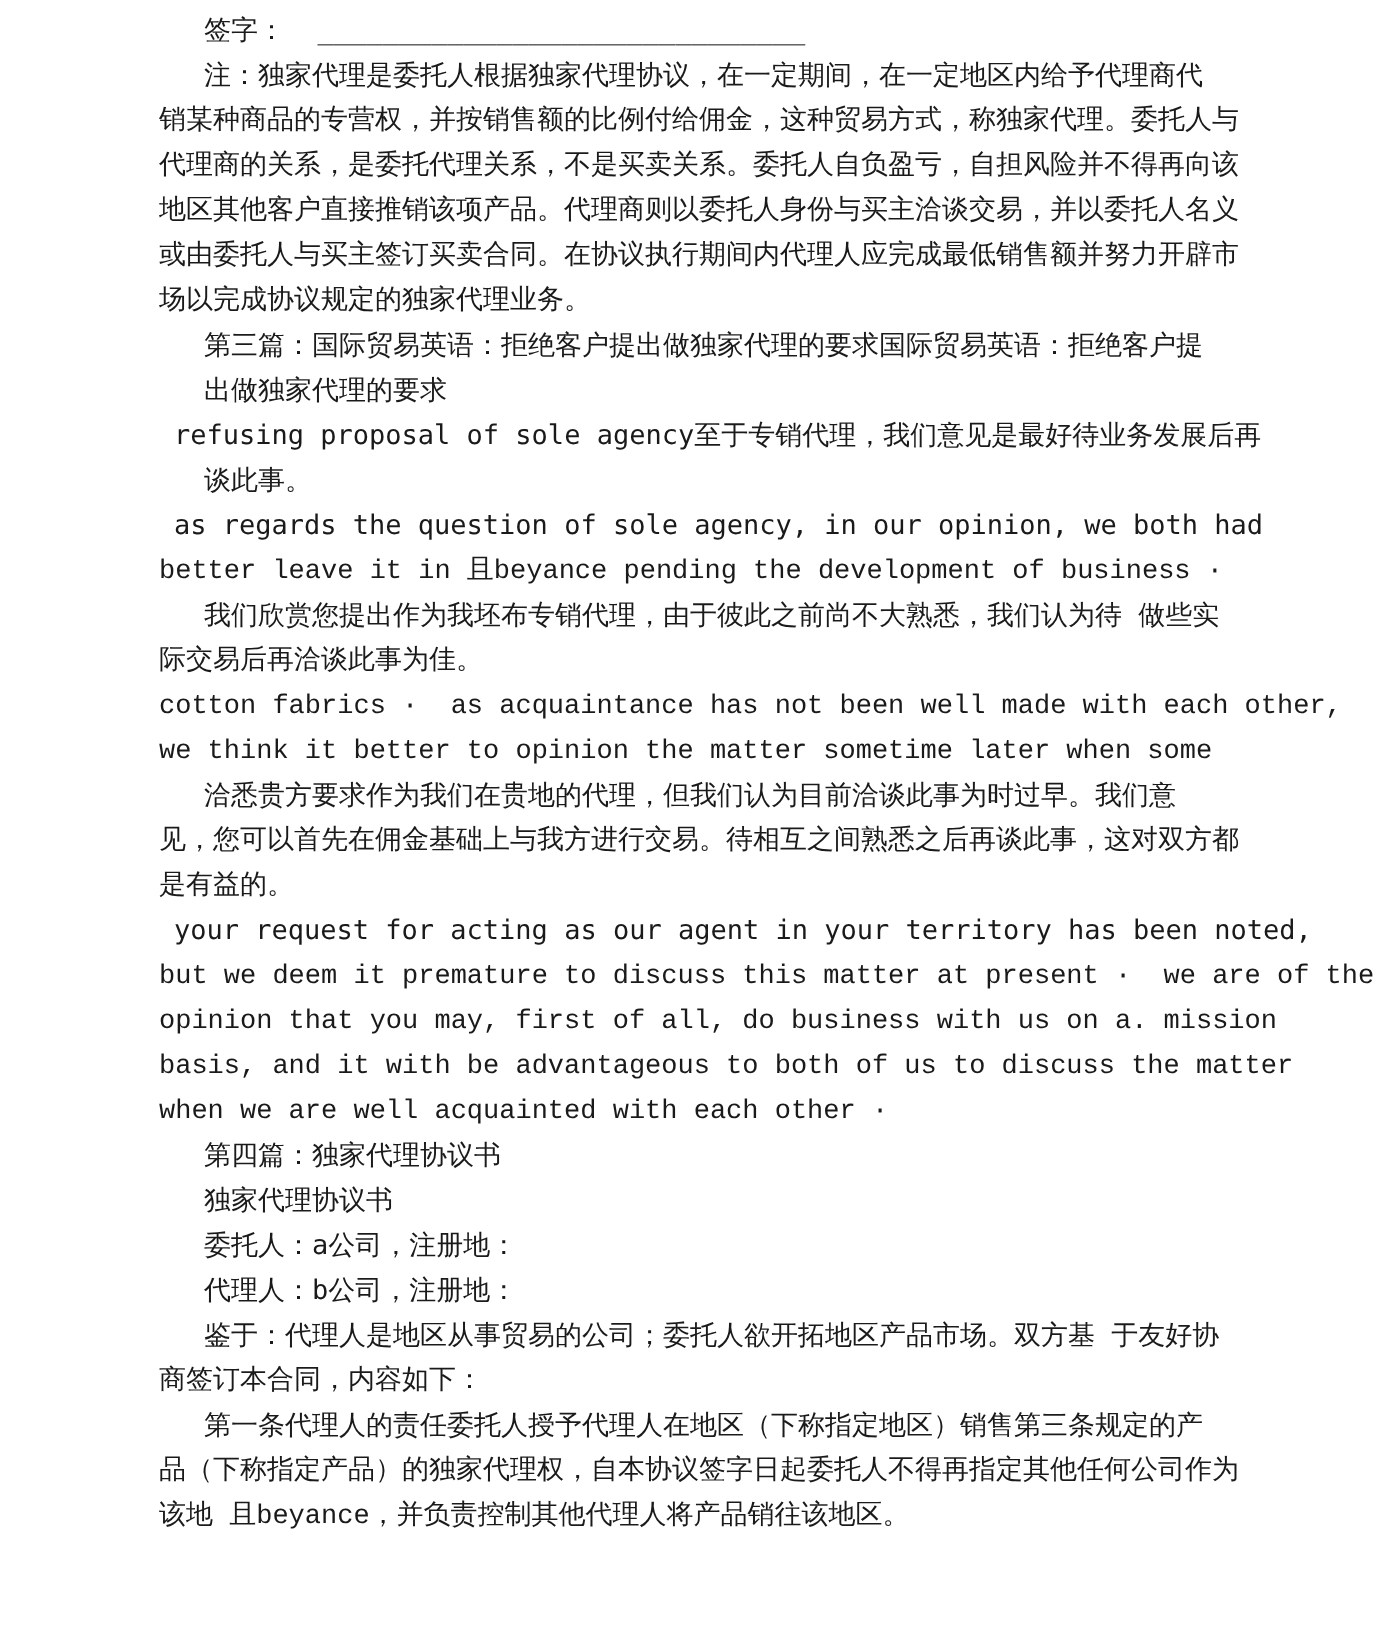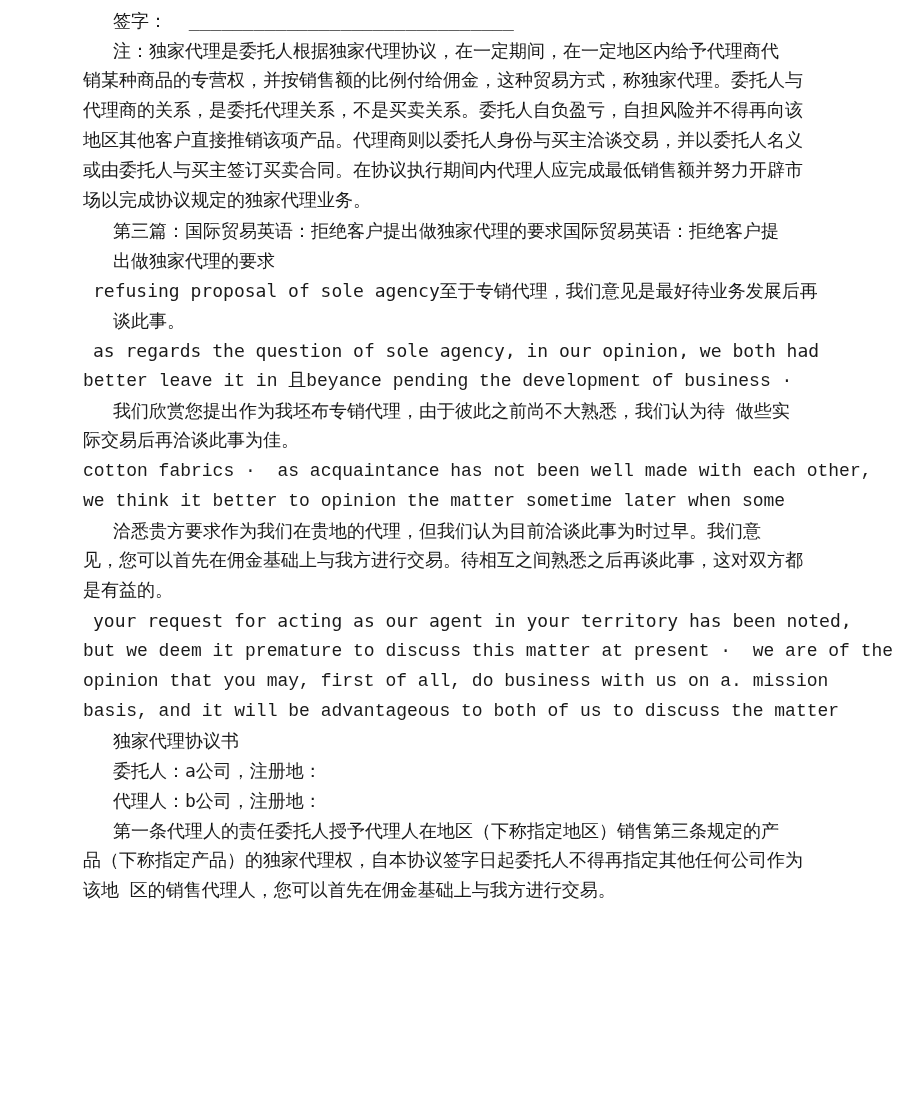--- a/index.html
+++ b/index.html
@@ -6,21 +6,21 @@
     margin: 0;
     padding: 0;
     background: #ffffff;
   }
   .page {
     position: relative;
     width: 920px;
     height: 1098px;
     box-sizing: border-box;
     background: #ffffff;
-    padding: 6px 78px 0 83px;
+    padding: 6px 78px 0 106px;
     overflow: hidden;
     font-family: "DejaVu Sans Mono", "Liberation Mono", monospace;
     font-size: 18px;
     color: #1a1a1a;
   }
   .ln {
     height: 30px;
     line-height: 30px;
     white-space: pre;
     overflow: visible;
@@ -49,20 +49,24 @@
   <div class="ln i2">我们欣赏您提出作为我坯布专销代理，由于彼此之前尚不大熟悉，我们认为待 做些实</div>
   <div class="ln i0">际交易后再洽谈此事为佳。</div>
   <div class="ln i0">cotton fabrics ·  as acquaintance has not been well made with each other,</div>
   <div class="ln i0">we think it better to opinion the matter sometime later when some</div>
   <div class="ln i2">洽悉贵方要求作为我们在贵地的代理，但我们认为目前洽谈此事为时过早。我们意</div>
   <div class="ln i0">见，您可以首先在佣金基础上与我方进行交易。待相互之间熟悉之后再谈此事，这对双方都</div>
   <div class="ln i0">是有益的。</div>
   <div class="ln i1">your request for acting as our agent in your territory has been noted,</div>
   <div class="ln i0">but we deem it premature to discuss this matter at present ·  we are of the</div>
   <div class="ln i0">opinion that you may, first of all, do business with us on a. mission</div>
-  <div class="ln i0">basis, and it will be advantageous to both of us to discuss the matter</div>
+  <div class="ln i0">basis, and it with be advantageous to both of us to discuss the matter</div>
+  <div class="ln i0">when we are well acquainted with each other ·</div>
+  <div class="ln i2">第四篇：独家代理协议书</div>
   <div class="ln i2">独家代理协议书</div>
   <div class="ln i2">委托人：a公司，注册地：</div>
   <div class="ln i2">代理人：b公司，注册地：</div>
+  <div class="ln i2">鉴于：代理人是地区从事贸易的公司；委托人欲开拓地区产品市场。双方基 于友好协</div>
+  <div class="ln i0">商签订本合同，内容如下：</div>
   <div class="ln i2">第一条代理人的责任委托人授予代理人在地区（下称指定地区）销售第三条规定的产</div>
   <div class="ln i0">品（下称指定产品）的独家代理权，自本协议签字日起委托人不得再指定其他任何公司作为</div>
-  <div class="ln i0">该地 区的销售代理人，您可以首先在佣金基础上与我方进行交易。</div>
+  <div class="ln i0">该地 且beyance，并负责控制其他代理人将产品销往该地区。</div>
 </div>
 
 </body></html>

